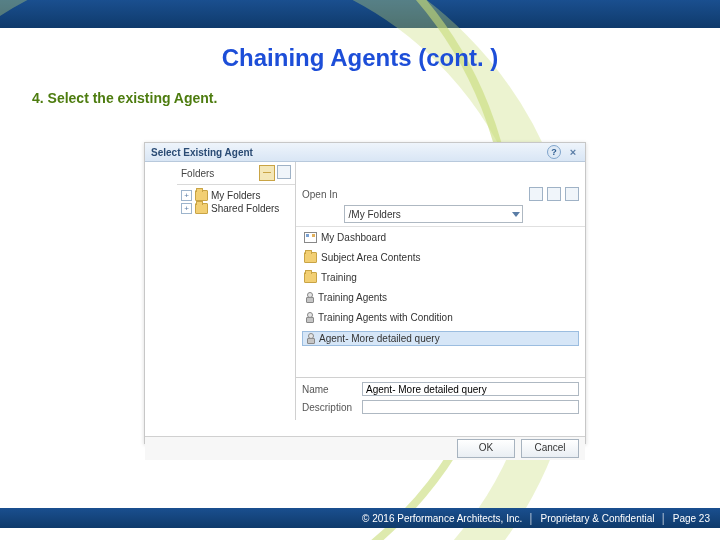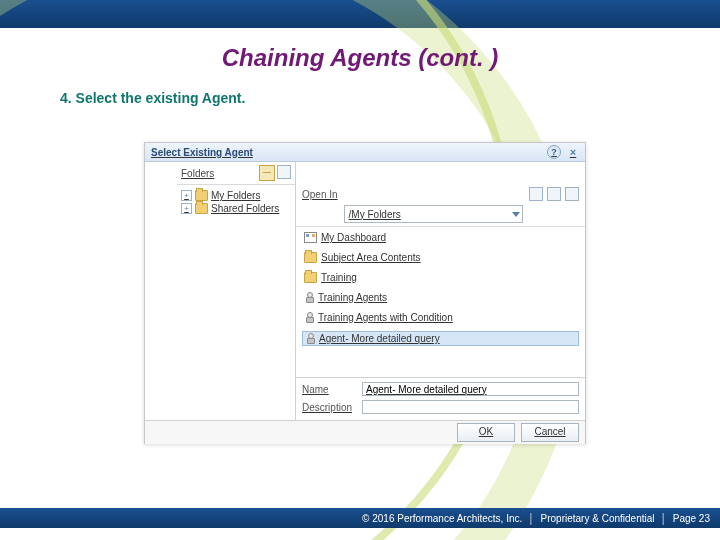--- a/index.html
+++ b/index.html
@@ -43,48 +43,45 @@
   }
 
   
   .title {
     position: absolute;
     top: 44px;
     left: 0; right: 0;
     text-align: center;
     font-size: 24px;
     font-weight: bold;
-    color: #701a75;
-    font-style: italic;
+    color: #1d4ed8;
   }
 
   
   .step {
     position: absolute;
     top: 90px;
     left: 32px;
     font-size: 14px;
     font-weight: bold;
-    color: #0f766e;
-    margin-left: 28px;
+    color: #4d7c0f;
   }
 
   
   .dialog {
     position: absolute;
     top: 142px;
     left: 144px;
     width: 440px;
     height: 300px;
     background: #fff;
     border: 1px solid #c7c7c7;
     box-shadow: 0 1px 4px rgba(0,0,0,0.15);
     font-size: 10px;
     color: #333;
-    text-decoration: underline;
   }
   .dlg-header {
     height: 18px;
     background: linear-gradient(#eef4fb, #d9e6f5);
     border-bottom: 1px solid #b8c9dc;
     display: flex;
     align-items: center;
     padding: 0 6px;
     font-size: 10px;
     color: #2a4b74;
@@ -223,20 +220,21 @@
 
   .dlg-footer {
     height: 23px;
     border-top: 1px solid #d0d0d0;
     display: flex;
     justify-content: flex-end;
     align-items: center;
     gap: 6px;
     padding: 0 6px;
     background: #f7f7f7;
+    margin-top: 16px;
   }
   .btn {
     min-width: 44px;
     height: 17px;
     font-size: 10px;
     border: 1px solid #a7b3bf;
     background: linear-gradient(#fff,#e9eef3);
     text-align: center;
     line-height: 15px;
     padding: 0 6px;

